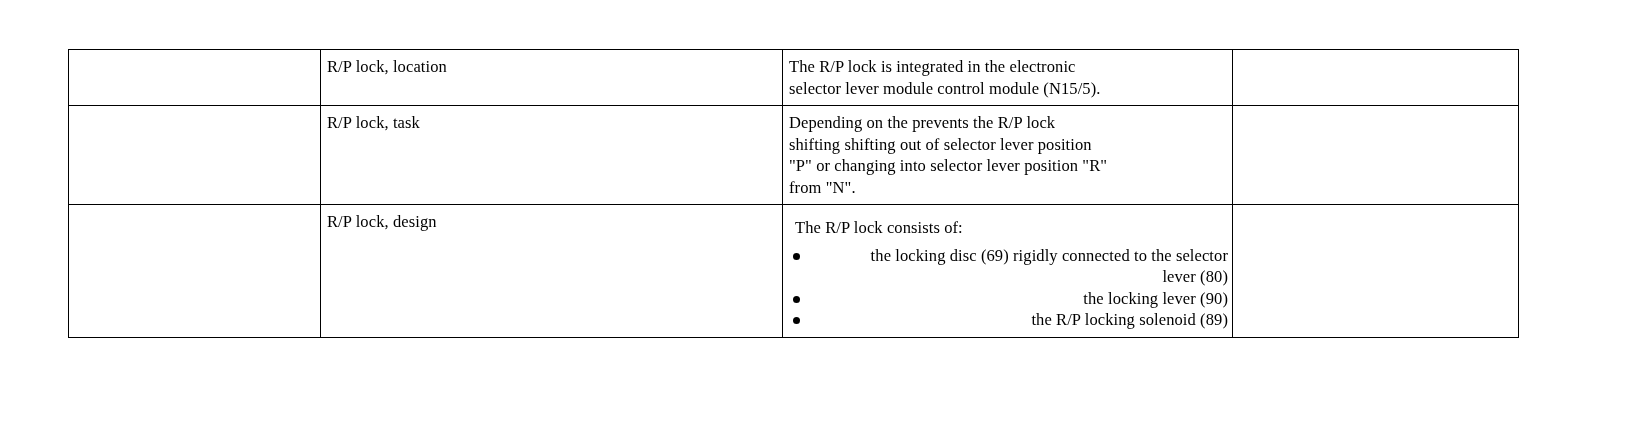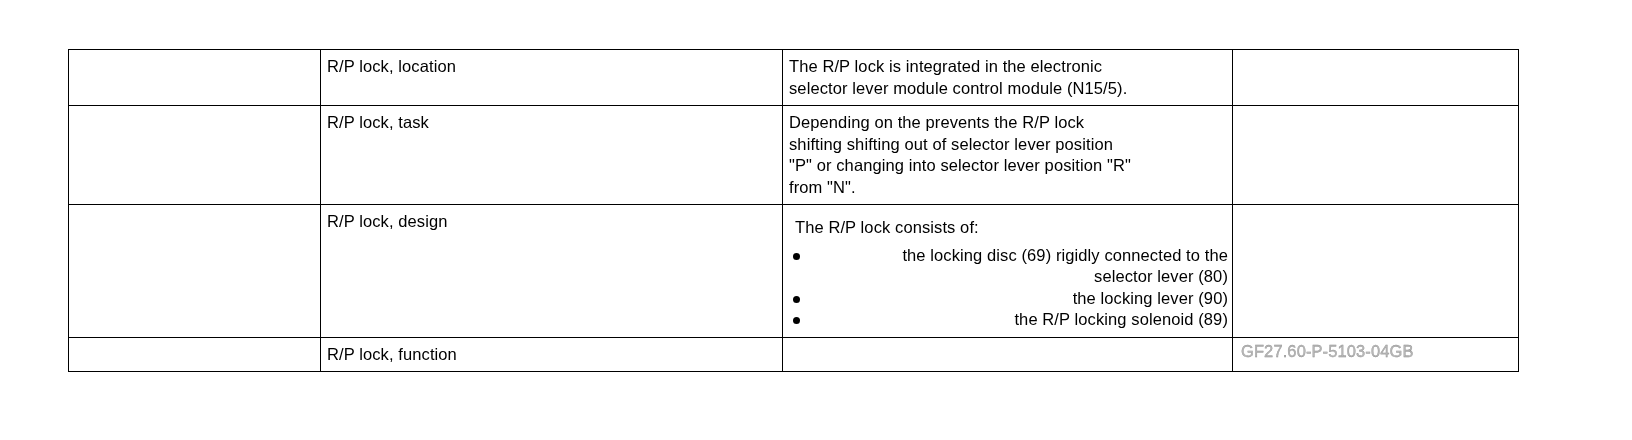--- a/index.html
+++ b/index.html
@@ -22,20 +22,21 @@
     height: 440px;
   }
 
   .spec-table {
     position: absolute;
     left: 68px;
     top: 49px;
     width: 1450px;
     border-collapse: collapse;
     table-layout: fixed;
+    font-family: Liberation Serif, serif;
   }
 
   .spec-table td {
     border: 1.6px solid #000000;
     padding: 0;
     vertical-align: top;
     font-size: 16.5px;
     line-height: 21.5px;
     letter-spacing: 0.1px;
   }
@@ -169,29 +170,17 @@
               <li>
                 <span class="bullet-dot"></span>
                 <span>the R/P locking solenoid (89)</span>
               </li>
             </ul>
           </div>
         </td>
         <td class="empty-cell"></td>
       </tr>
 
-      <tr class="row-function">
-        <td class="empty-cell"></td>
-        <td>
-          <div class="cell-pad">
-            <span class="label-text">R/P lock, function</span>
-          </div>
-        </td>
-        <td class="empty-cell"></td>
-        <td>
-          <span class="ref-code">GF27.60-P-5103-04GB</span>
-        </td>
-      </tr>
 
     </tbody>
   </table>
 
 </div>
 
 </body></html>

